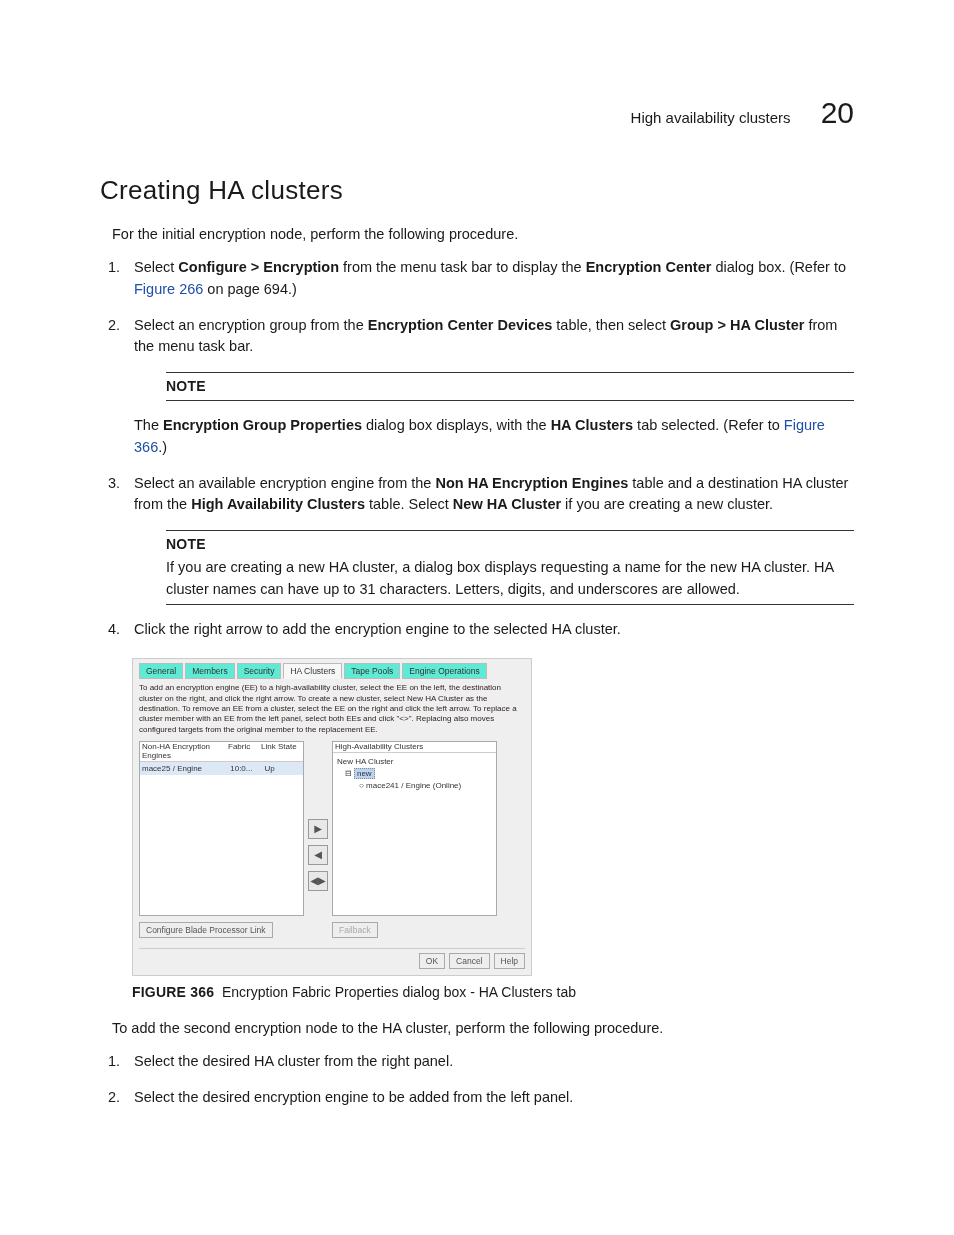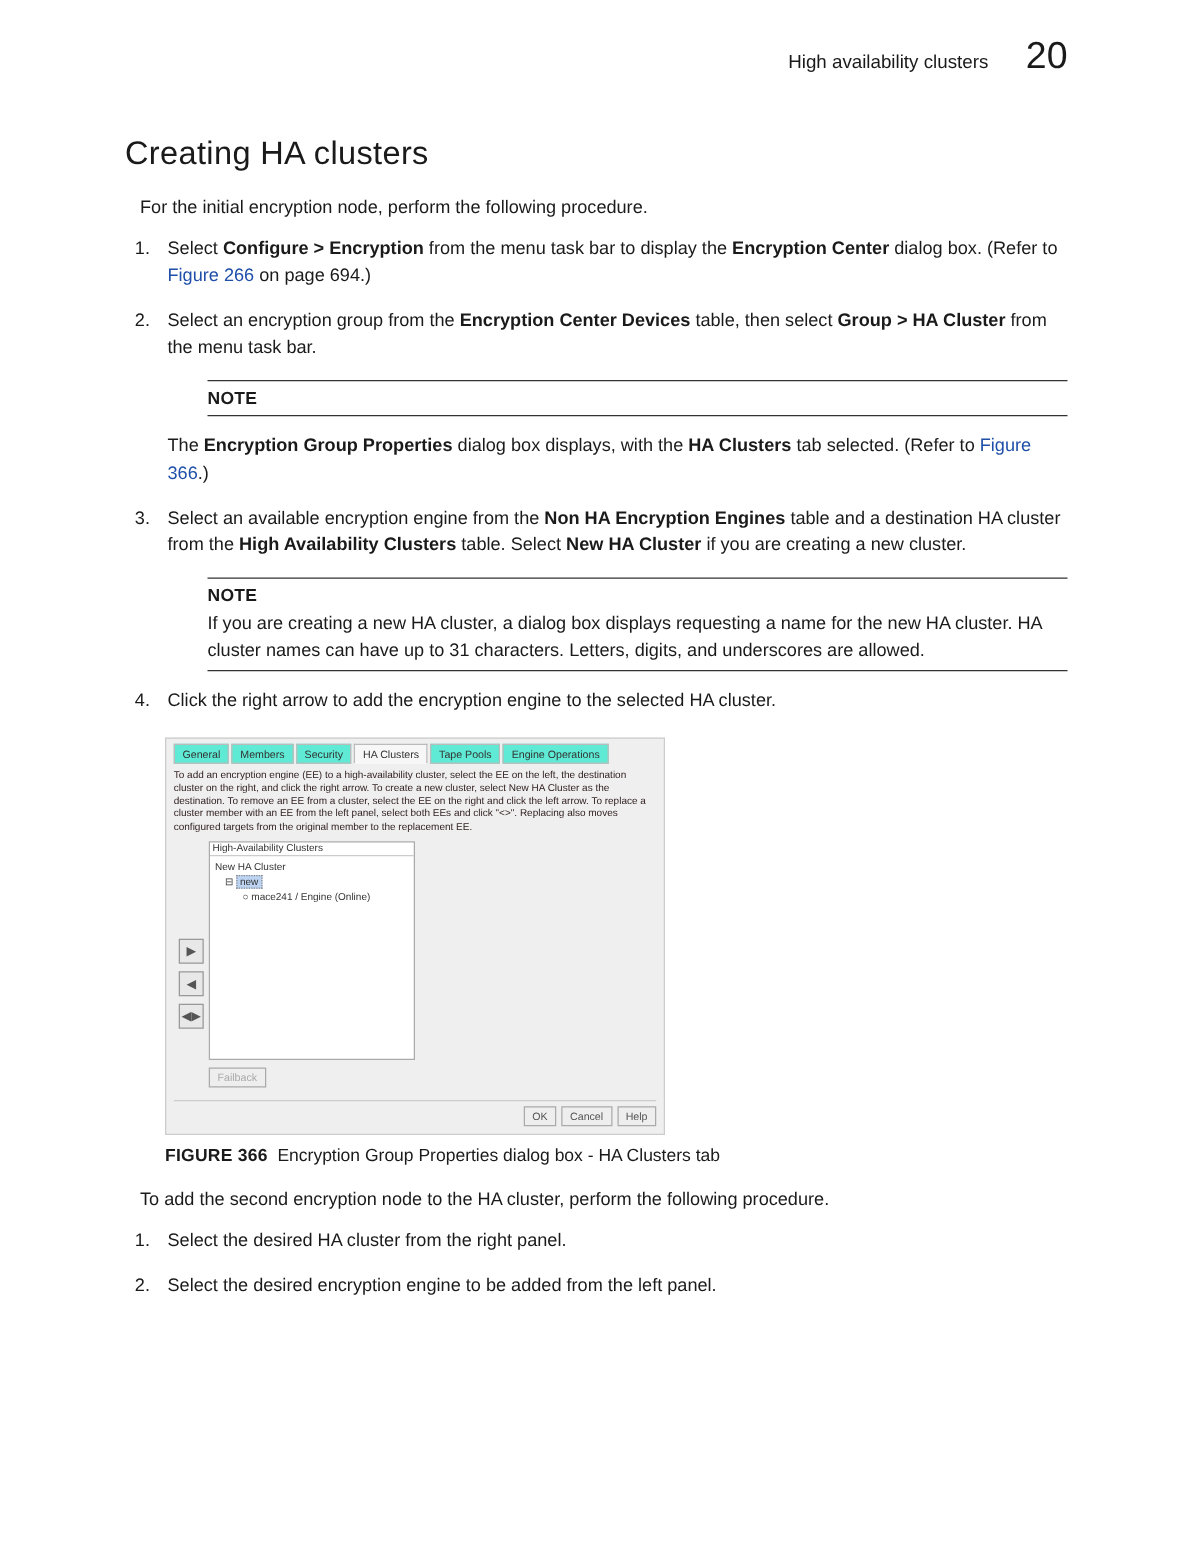--- a/index.html
+++ b/index.html
@@ -7,21 +7,21 @@
     padding: 0;
     font-family: Arial, Helvetica, sans-serif;
     font-size: 14.5px;
     color: #1a1a1a;
     background: #fff;
   }
   .page {
     width: 954px;
     min-height: 1235px;
     box-sizing: border-box;
-    padding: 28px 100px 60px 100px;
+    padding: 96px 100px 60px 100px;
     position: relative;
   }
   .header {
     display: flex;
     justify-content: flex-end;
     align-items: baseline;
     gap: 30px;
     margin-bottom: 45px;
   }
   .header-text {
@@ -237,20 +237,37 @@
       <div class="tabs">
         <div class="tab">General</div>
         <div class="tab">Members</div>
         <div class="tab">Security</div>
         <div class="tab active">HA Clusters</div>
         <div class="tab">Tape Pools</div>
         <div class="tab">Engine Operations</div>
       </div>
       <div class="instr">To add an encryption engine (EE) to a high-availability cluster, select the EE on the left, the destination cluster on the right, and click the right arrow. To create a new cluster, select New HA Cluster as the destination. To remove an EE from a cluster, select the EE on the right and click the left arrow. To replace a cluster member with an EE from the left panel, select both EEs and click "&lt;&gt;". Replacing also moves configured targets from the original member to the replacement EE.</div>
       <div class="panels">
+        <div>
+          <div class="panel panel-left">
+            <div class="panel-head">
+              <span class="col">Non-HA Encryption Engines</span>
+              <span class="col" style="flex:0 0 33px">Fabric</span>
+              <span class="col" style="flex:0 0 40px">Link State</span>
+            </div>
+            <div class="panel-row">
+              <span style="width:86px">mace25 / Engine</span>
+              <span style="width:32px">10:0...</span>
+              <span>Up</span>
+            </div>
+          </div>
+          <div class="bottom-btns-left">
+            <span class="sbtn">Configure Blade Processor Link</span>
+          </div>
+        </div>
         <div class="arrows">
           <div class="arrow-btn">▶</div>
           <div class="arrow-btn">◀</div>
           <div class="arrow-btn">◀▶</div>
         </div>
         <div>
           <div class="panel panel-right">
             <div class="panel-head">High-Availability Clusters</div>
             <div class="tree">
               <div>New HA Cluster</div>
@@ -264,21 +281,21 @@
         </div>
       </div>
       <div class="bottom-btns-right">
         <span class="sbtn">OK</span>
         <span class="sbtn">Cancel</span>
         <span class="sbtn">Help</span>
       </div>
     </div>
 
     <div class="fig-caption">
-      <b>FIGURE 366</b>&nbsp;&nbsp;<span>Encryption Group Properties dialog box - HA Clusters tab</span>
+      <b>FIGURE 366</b>&nbsp;&nbsp;<span>Encryption Fabric Properties dialog box - HA Clusters tab</span>
     </div>
 
     <p>To add the second encryption node to the HA cluster, perform the following procedure.</p>
     <ol class="steps">
       <li>Select the desired HA cluster from the right panel.</li>
       <li>Select the desired encryption engine to be added from the left panel.</li>
     </ol>
   </div>
 </div>
 

